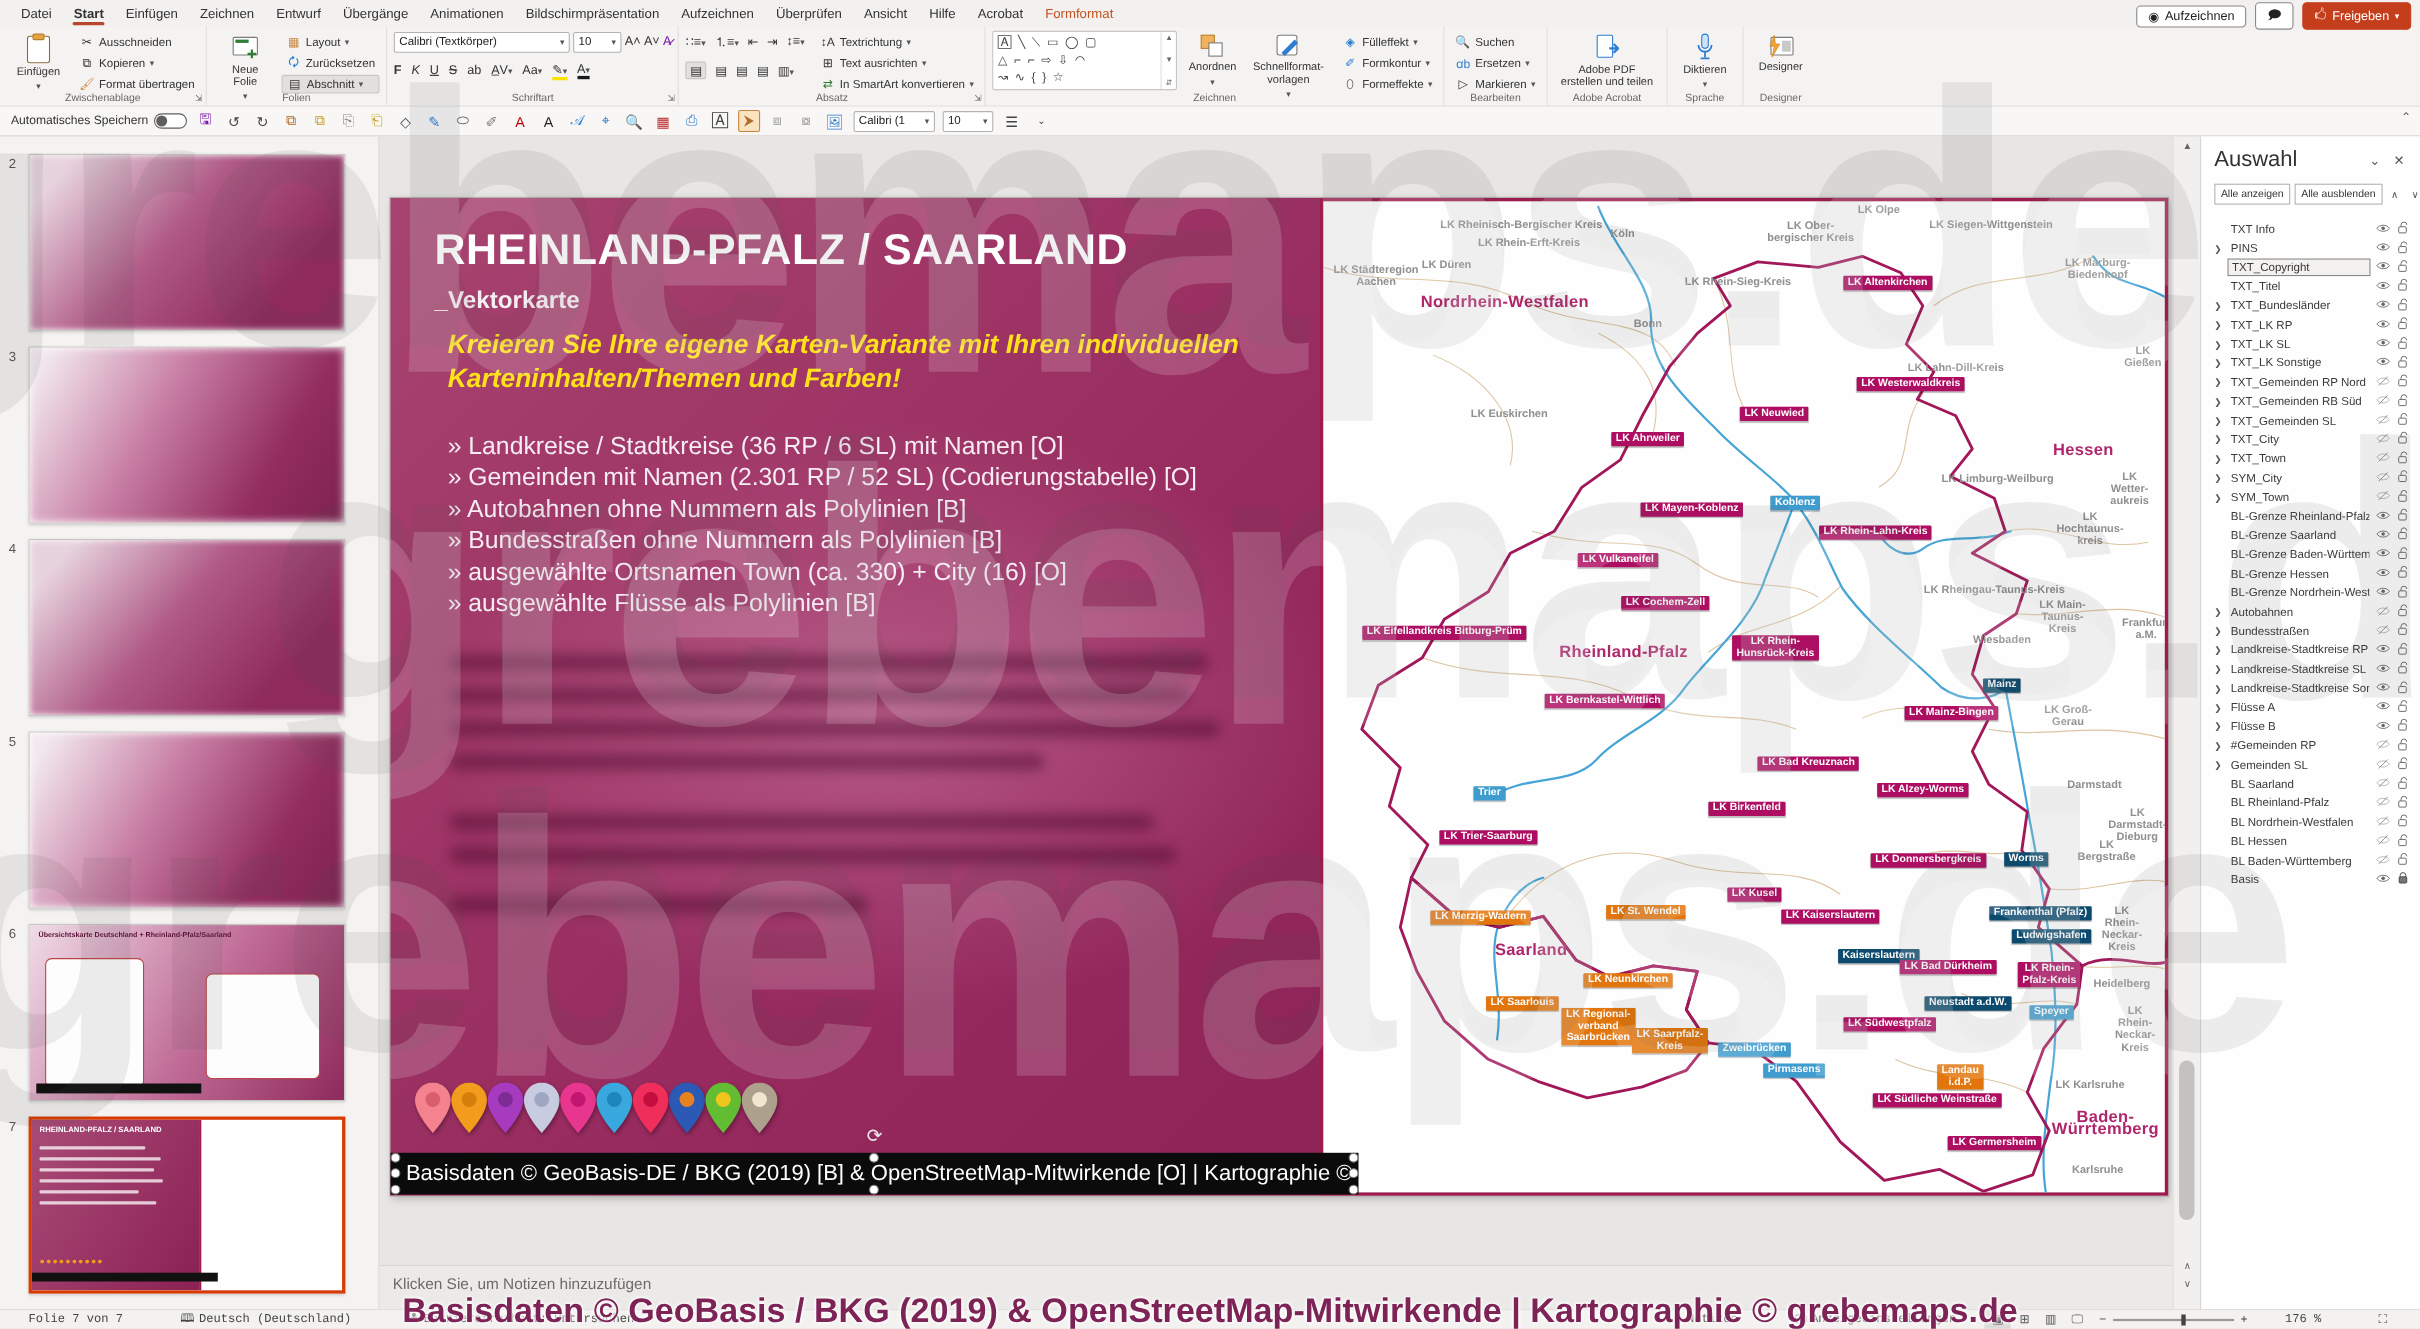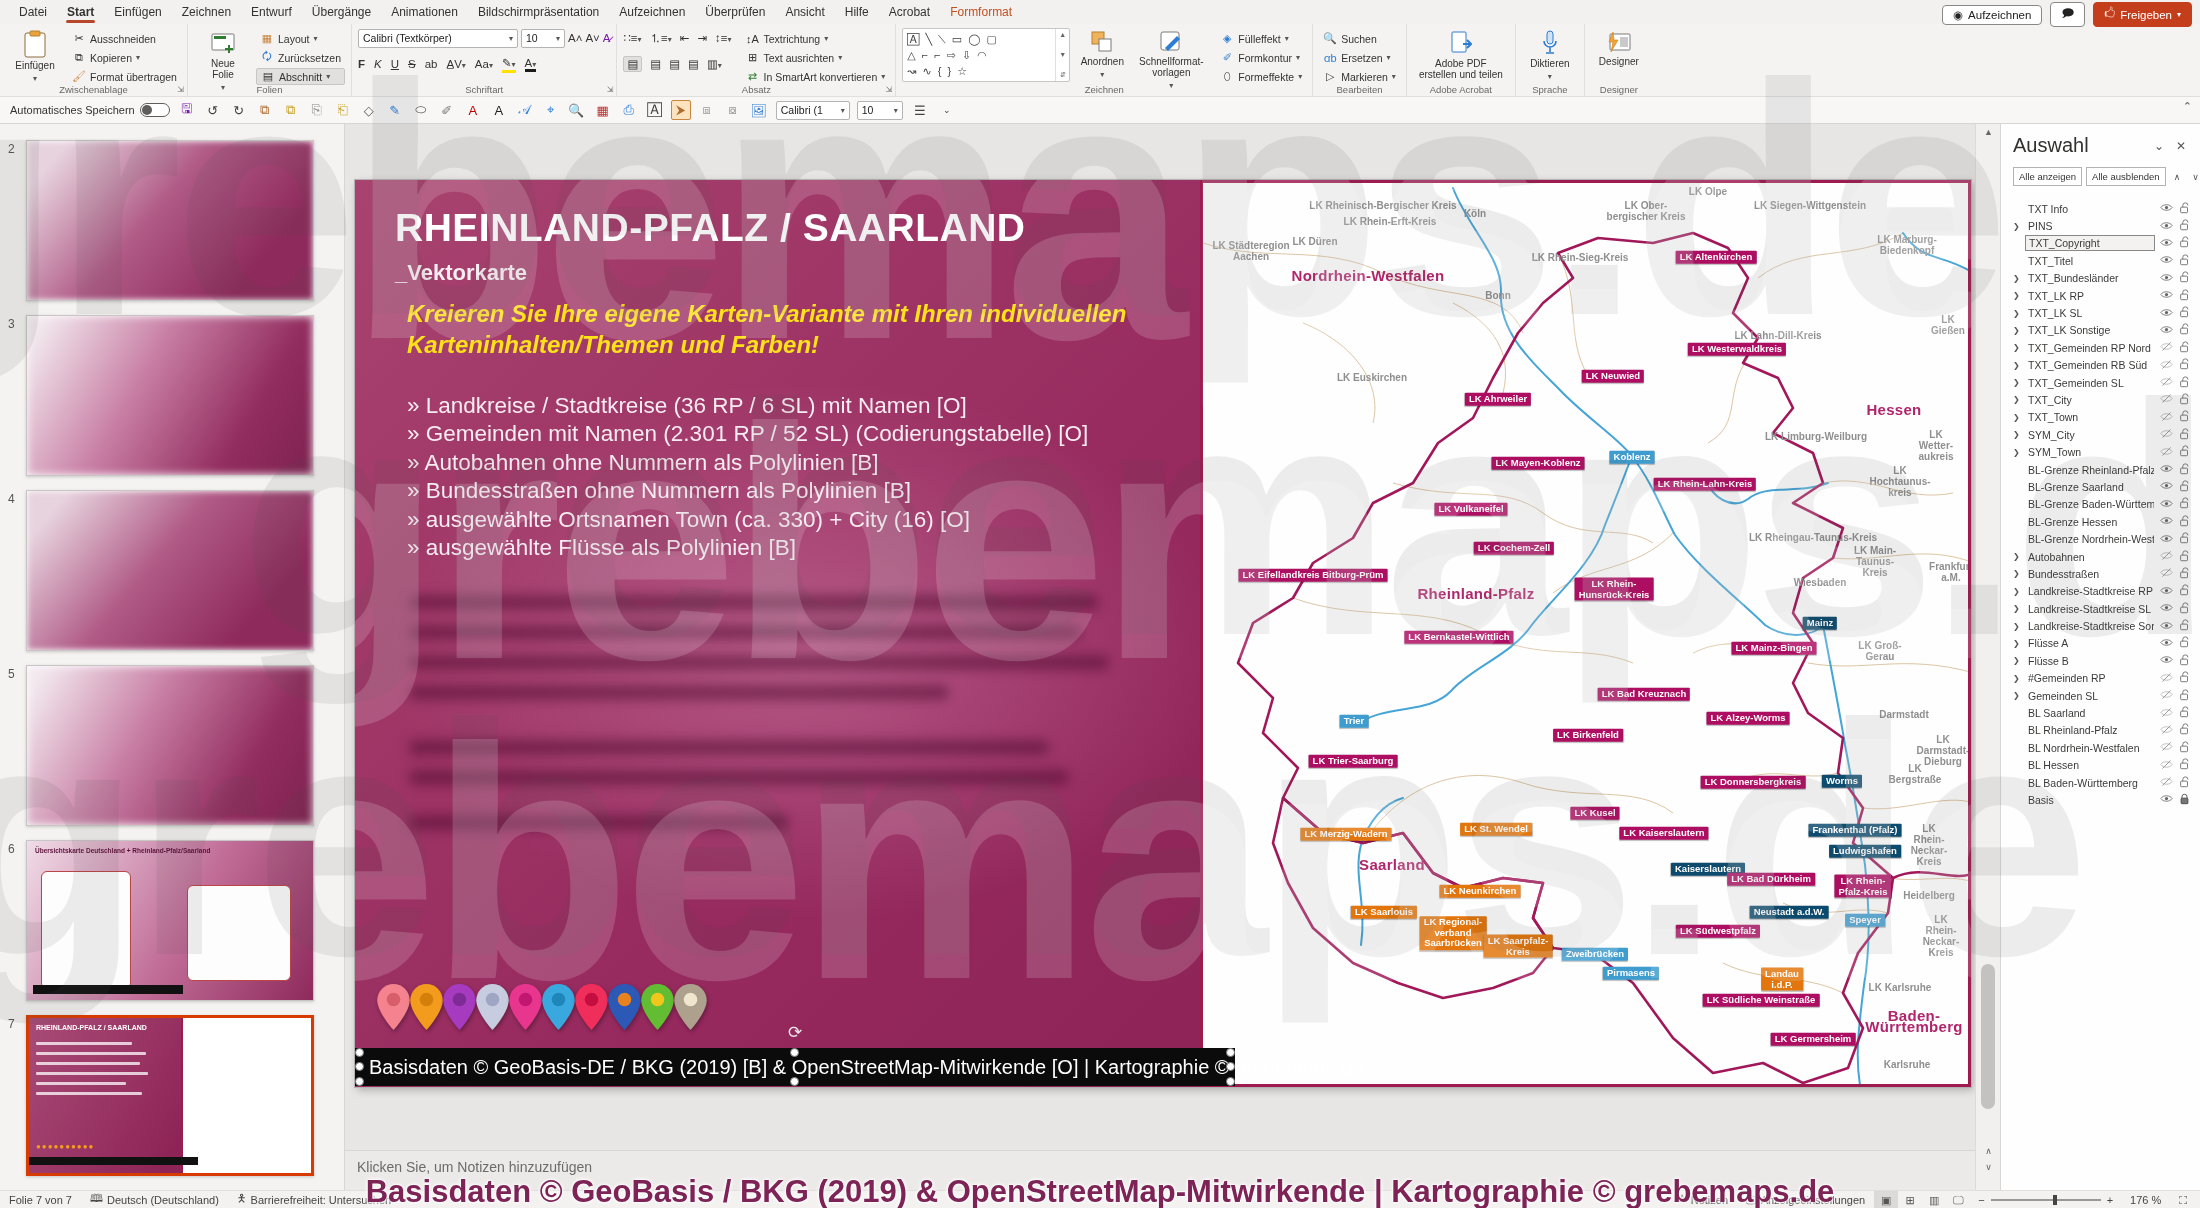--- a/index.html
+++ b/index.html
@@ -119,21 +119,21 @@
   .prow { display:flex; align-items:center; height:17.4px; font-size:10.5px; color:#3b3a39; position:relative; }
   .prow .chev { width:13px; font-size:8px; color:#555; }
   .prow .plabel { flex:1; padding-left:2px; white-space:nowrap; overflow:hidden; }
   .prow .picons { display:flex; gap:6px; align-items:center; width:38px; justify-content:flex-end; padding-right:2px; }
   .prow.sel .plabel { outline:1px solid #8a8886; background:#f3f2f1; padding:1px 3px; }
 
   
   #notesbar { position:absolute; left:345px; top:1150px; width:1630px; height:40px; background:#eceae8; border-top:1px solid #d8d6d4; z-index:10; }
   #notesbar .ph { position:absolute; left:12px; top:8px; font-size:14px; color:#6d6b69; }
   #statusbar { position:absolute; left:0; top:1190px; width:2200px; height:18px; background:#f3f2f1; border-top:1px solid #e1dfdd; z-index:60; font-size:11px; color:#444; display:flex; align-items:center; }
-  .st { display:flex; align-items:center; gap:4px; padding:0 9px; white-space:nowrap; }
+  .st { display:flex; align-items:center; gap:4px; padding:0 26px; white-space:nowrap;font-family:Liberation Mono, monospace; }
   #status-right { position:absolute; right:4px; top:0; height:18px; display:flex; align-items:center; }
   .viewico { width:24px; text-align:center; font-size:11px; color:#555; height:18px; line-height:18px; }
   .viewico.on { background:#dcdad8; }
   #zoomslider { display:flex; align-items:center; gap:6px; padding:0 8px; }
   #ztrack { width:110px; height:2px; background:#9a9896; position:relative; }
   #zknob { position:absolute; left:62px; top:-4px; width:4px; height:10px; background:#444; }
 
   
   #caption { position:absolute; left:50%; transform:translateX(-50%); bottom:-2px; z-index:70; font-size:31px; font-weight:bold; color:#7d2356; white-space:nowrap;
              text-shadow:0 0 5px #fff,0 0 3px #fff,0 0 2px #fff; }

